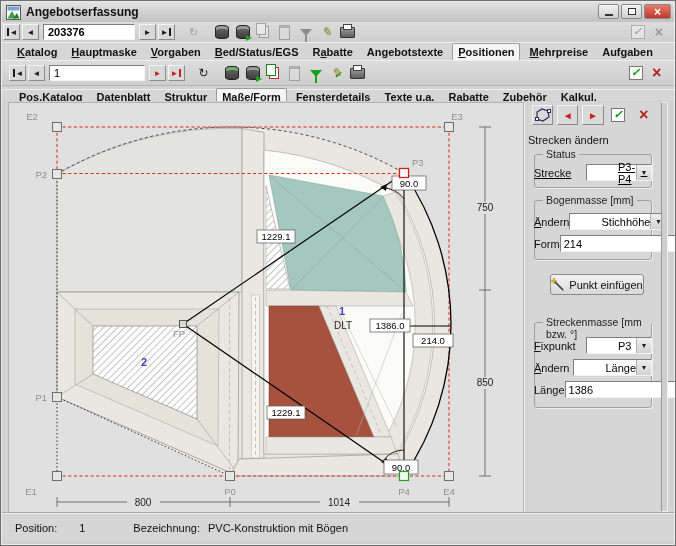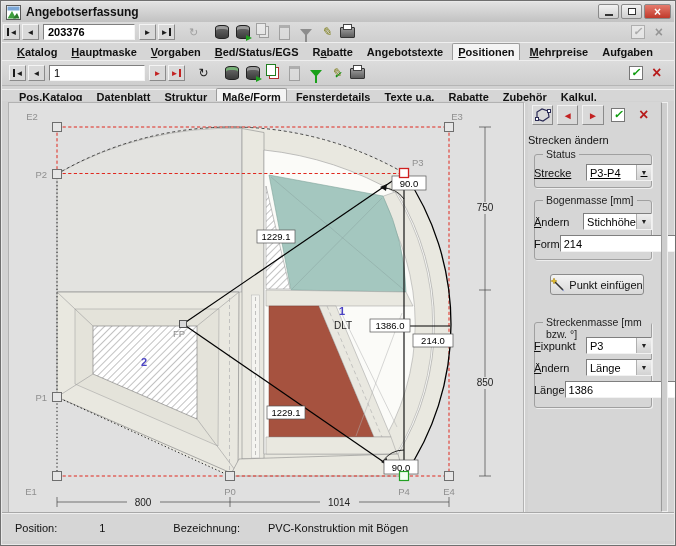--- a/index.html
+++ b/index.html
@@ -61,26 +61,26 @@
   .pbtn{width:24px;height:20px;margin:0 2px;background:#d9d9d9;border:1px solid #f2f2f2;border-right-color:#8b8b8b;border-bottom-color:#8b8b8b;display:flex;align-items:center;justify-content:center;box-sizing:border-box;}
   .pbtn.flat{border-color:transparent;background:transparent;}
   .arrowred{color:#c32222;font-size:10px;}
   .ptitle{position:absolute;left:0;right:0;top:32px;text-align:left;font-size:11px;color:#111;}
   .gbox{position:absolute;left:6px;right:8px;border:1px solid #a0a0a0;border-radius:3px;box-shadow:1px 1px 0 #eee;}
   .gbox .legend{position:absolute;top:-7px;left:8px;background:#d6d6d6;padding:0 3px;font-size:10.5px;color:#222;}
   .frow{position:absolute;left:6px;right:8px;height:17px;display:flex;align-items:center;}
   .flabel{width:52px;font-size:11px;color:#111;}
   .flabel u{text-decoration:underline;}
   .combo{flex:1;height:17px;background:#fff;border:1px solid #7f7f7f;border-bottom-color:#f2f2f2;border-right-color:#f2f2f2;display:flex;align-items:center;box-sizing:border-box;}
-  .combo .val{flex:1;padding-left:3px;font-size:11px;}
+  .combo .val{flex:1;padding-left:3px;font-size:11px;margin-left:28px;}
   .combo .dd{width:14px;height:100%;background:linear-gradient(#efefef,#d2d2d2);border-left:1px solid #b0b0b0;display:flex;align-items:center;justify-content:center;font-size:7px;color:#222;}
   .tinput{flex:1;height:17px;background:#fff;border:1px solid #7f7f7f;border-bottom-color:#f2f2f2;border-right-color:#f2f2f2;font-size:11px;padding:0 14px 0 3px;box-sizing:border-box;font-family:"Liberation Sans",sans-serif;background-image:linear-gradient(#e9e9e9,#e9e9e9);background-size:12px 100%;background-position:right;background-repeat:no-repeat;}
   .cmdbtn{position:absolute;left:22px;width:92px;height:19px;background:linear-gradient(#f4f4f4,#d8d8d8);border:1px solid #8b8b8b;border-radius:3px;display:flex;align-items:center;justify-content:center;gap:4px;font-size:11px;color:#111;}
   
-  #statusbar{position:absolute;left:1px;right:1px;bottom:4px;height:27px;background:#d6d6d6;border-top:1px solid #efefef;box-shadow:0 -1px 0 #a8a8a8;display:flex;align-items:center;font-size:11px;color:#111;gap:20px;}
+  #statusbar{position:absolute;left:1px;right:1px;bottom:4px;height:27px;background:#d6d6d6;border-top:1px solid #efefef;box-shadow:0 -1px 0 #a8a8a8;display:flex;align-items:center;font-size:11px;color:#111;}
   #statusbar .sp{white-space:pre;}
 </style>
 </head>
 <body>
 
 <div id="win">
 
   <div class="titlebar">
     <svg class="appicon" viewBox="0 0 15 15">
       <rect x="0.5" y="0.5" width="14" height="14" fill="#fff" stroke="#5a5a5a"></rect>

